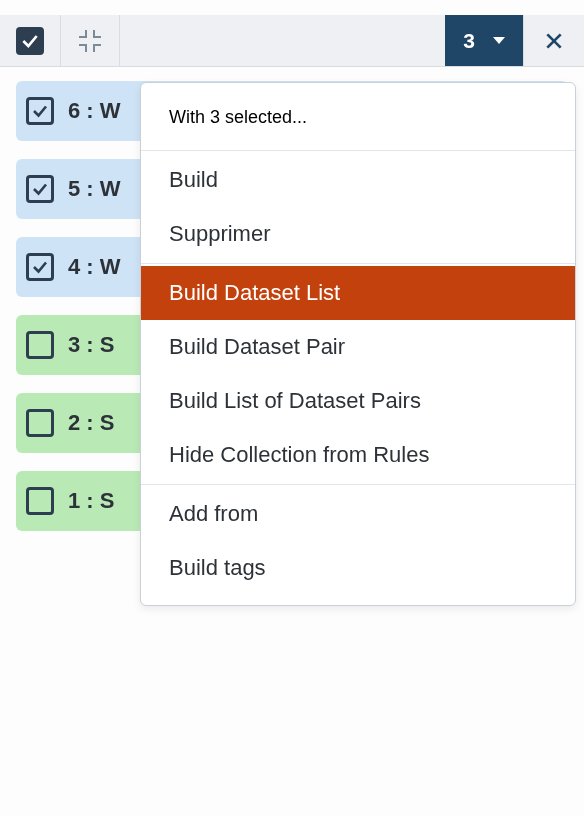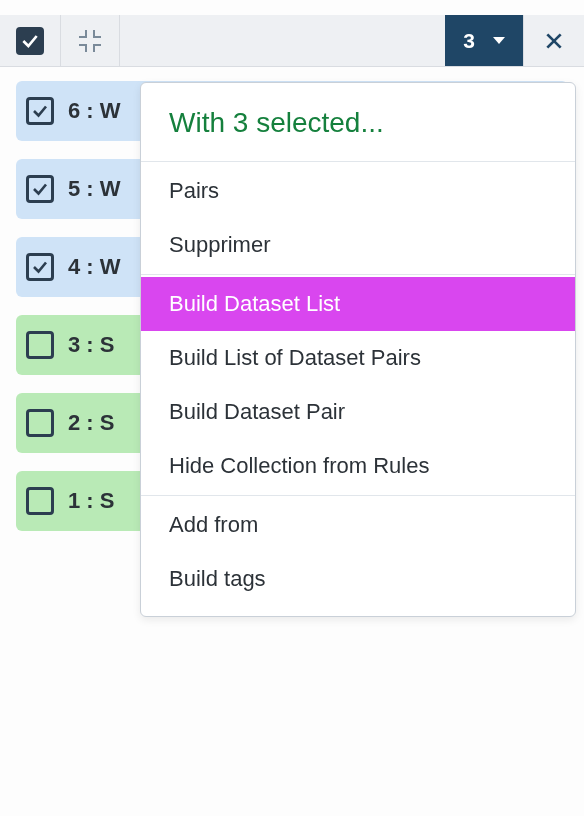--- a/index.html
+++ b/index.html
@@ -143,35 +143,35 @@
     background: #fff;
     border: 1px solid #c9d0d8;
     border-radius: 6px;
     box-shadow: 0 3px 8px rgba(0,0,0,.08);
     z-index: 100;
     font-size: 22px;
     padding-bottom: 10px;
   }
   .menu .hdr {
     padding: 24px 28px 20px;
-    color: #15803d;
-    font-size: 28px;
+    color: #000000;
+    font-size: 18px;
   }
   .menu .divider {
     height: 1px;
     background: #e1e6eb;
     margin: 2px 0;
   }
   .menu .mitem {
     padding: 14px 28px;
     color: #2c3238;
     cursor: pointer;
   }
   .menu .mitem.active {
-    background: #d946ef;
+    background: #c2410c;
     color: #fff;
   }
 </style>
 </head>
 <body>
 
 <div class="toolbar">
   <div class="tb-btn">
     <div class="checkbox-master">
       <svg viewBox="0 0 24 24">
@@ -235,23 +235,23 @@
     </div>
     <div class="item ok">
       <div class="cbox"></div>
       <span class="label">1 : S</span>
     </div>
   </div>
 
 <div class="menu" id="menu">
   <div class="hdr">With 3 selected...</div>
 <div class="divider"></div>
-    <div class="mitem">Pairs</div>
+    <div class="mitem">Build</div>
     <div class="mitem">Supprimer</div>
     <div class="divider"></div>
     <div class="mitem active">Build Dataset List</div>
+    <div class="mitem">Build Dataset Pair</div>
     <div class="mitem">Build List of Dataset Pairs</div>
-    <div class="mitem">Build Dataset Pair</div>
     <div class="mitem">Hide Collection from Rules</div>
     <div class="divider"></div>
     <div class="mitem">Add from</div>
     <div class="mitem">Build tags</div>
   </div>
 
 </body></html>

